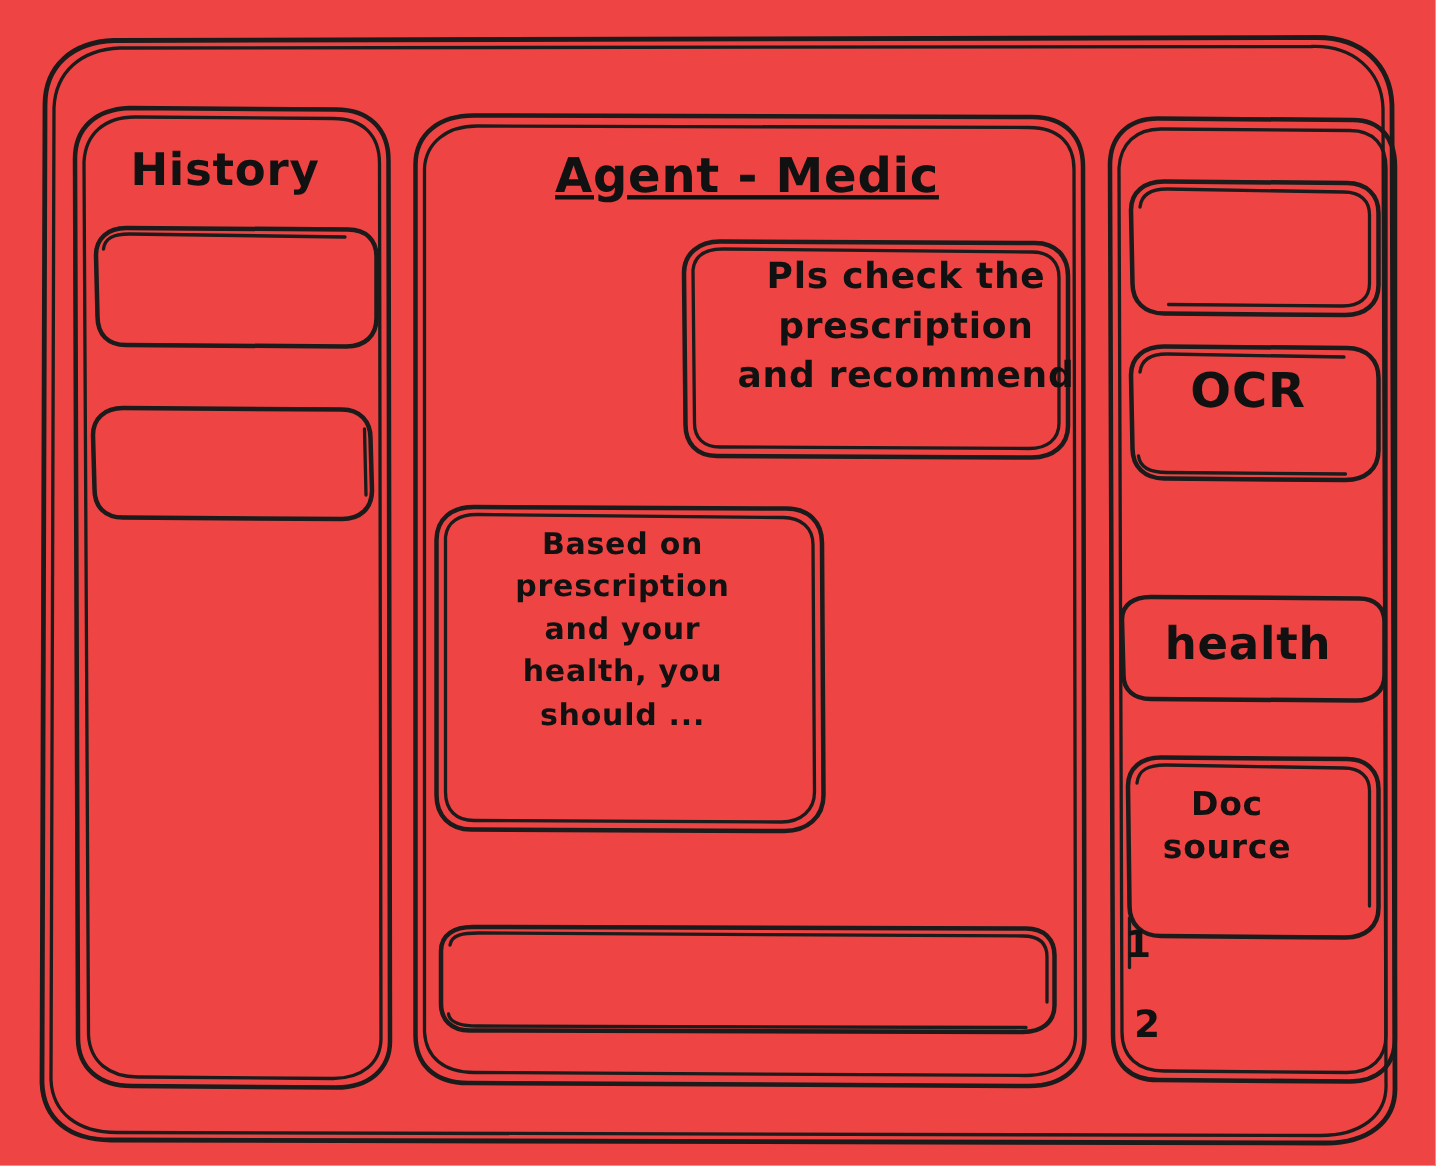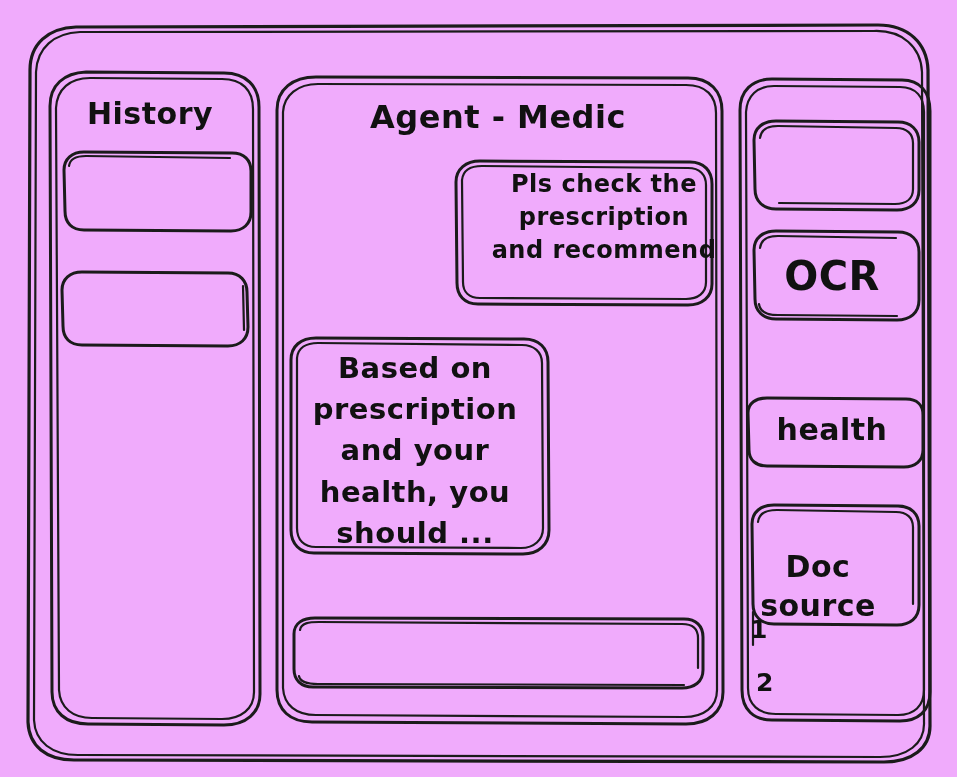--- a/index.html
+++ b/index.html
@@ -11,21 +11,21 @@
     width: 957px;
     height: 777px;
     font-family: "DejaVu Sans", sans-serif;
     overflow: hidden;
   }
 
   #stage {
     position: relative;
     width: 957px;
     height: 777px;
-    background: #f0abfc;
+    background: #ef4444;
   }
 
   
   #sketch {
     position: absolute;
     left: 0;
     top: 0;
     width: 957px;
     height: 777px;
   }
@@ -53,48 +53,48 @@
     user-select: none;
   }
 
   #history-title {
     left: 52px;  top: 96px;  width: 196px;
     font-size: 30px;
   }
   #agent-title {
     left: 288px; top: 98px;  width: 420px;
     font-size: 32px;
+    text-decoration: underline;
   }
   #user-msg {
     left: 462px; top: 168px; width: 284px;
     font-size: 24px;
     line-height: 1.38;
   }
   #agent-msg {
     left: 300px; top: 348px; width: 230px;
-    font-size: 29px;
+    font-size: 20px;
     line-height: 1.42;
   }
   #btn-llm-label {
     left: 752px; top: 143px; width: 160px;
     font-size: 32px;
   }
   #btn-ocr-label {
-    left: 752px; top: 252px; width: 160px;
-    font-size: 40px;
+    left: 752px; top: 241px; width: 160px;
+    font-size: 32px;
   }
   #btn-params-label {
     left: 746px; top: 412px; width: 172px;
     font-size: 30px;
   }
   #btn-docsource-label {
     left: 750px; top: 523px; width: 136px;
-    font-size: 30px;
+    font-size: 22px;
     line-height: 1.3;
-    margin-top: 24px;
   }
   #doc-item-1 {
     left: 750px; top: 615px; width: 40px;
     font-size: 25px;
     text-align: left;
   }
   #doc-item-2 {
     left: 756px; top: 668px; width: 40px;
     font-size: 25px;
     text-align: left;

